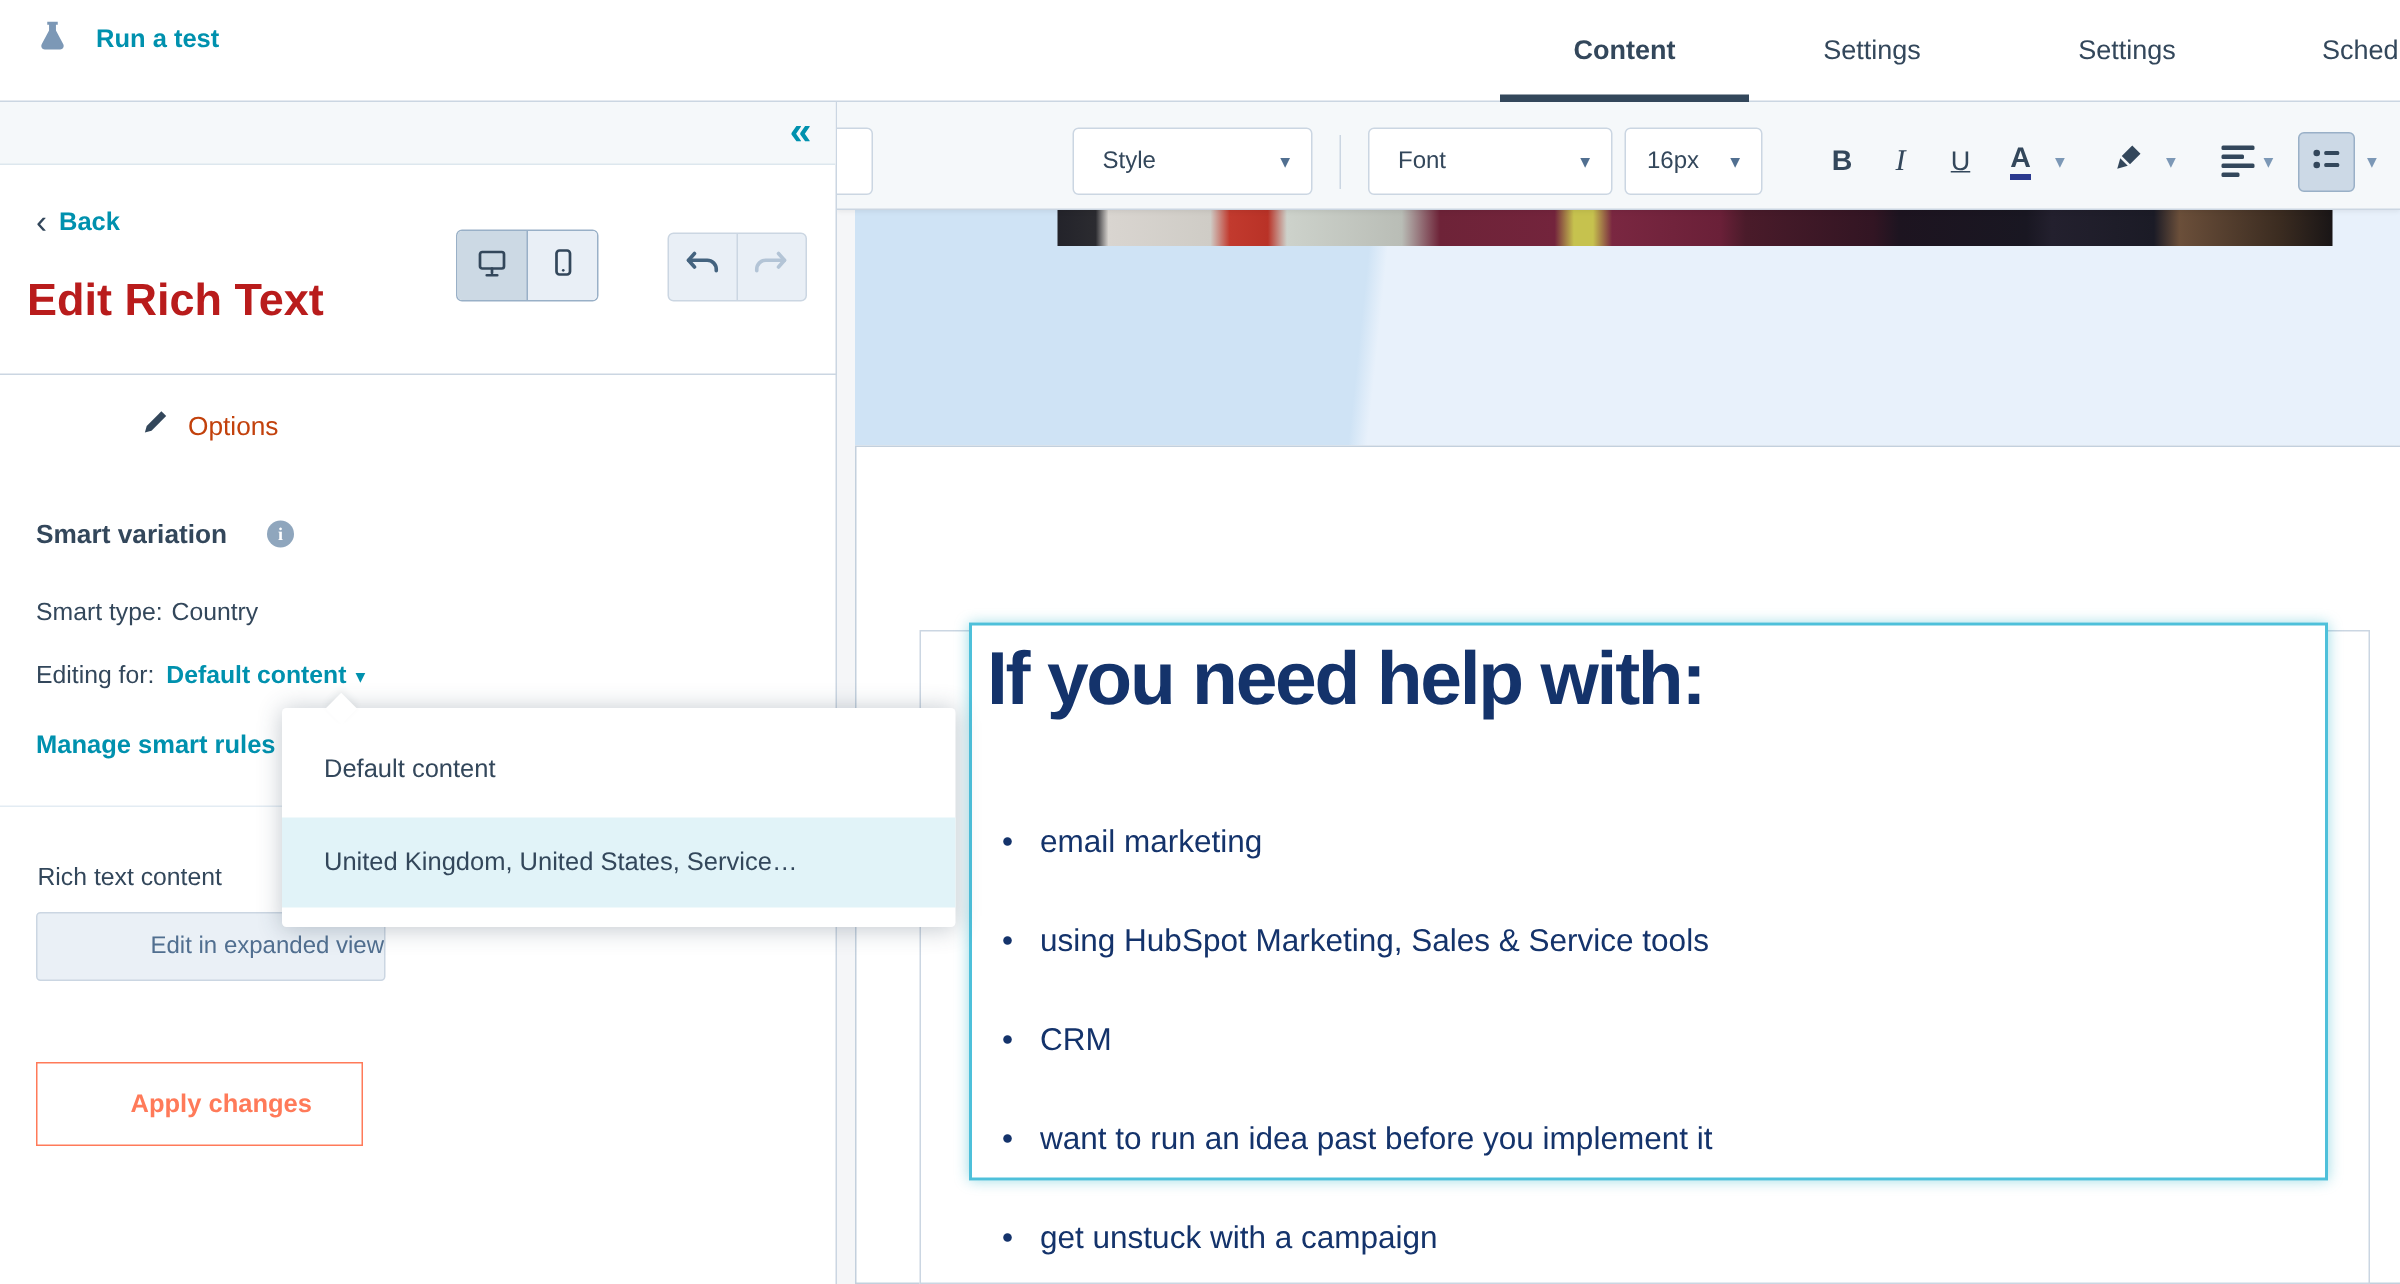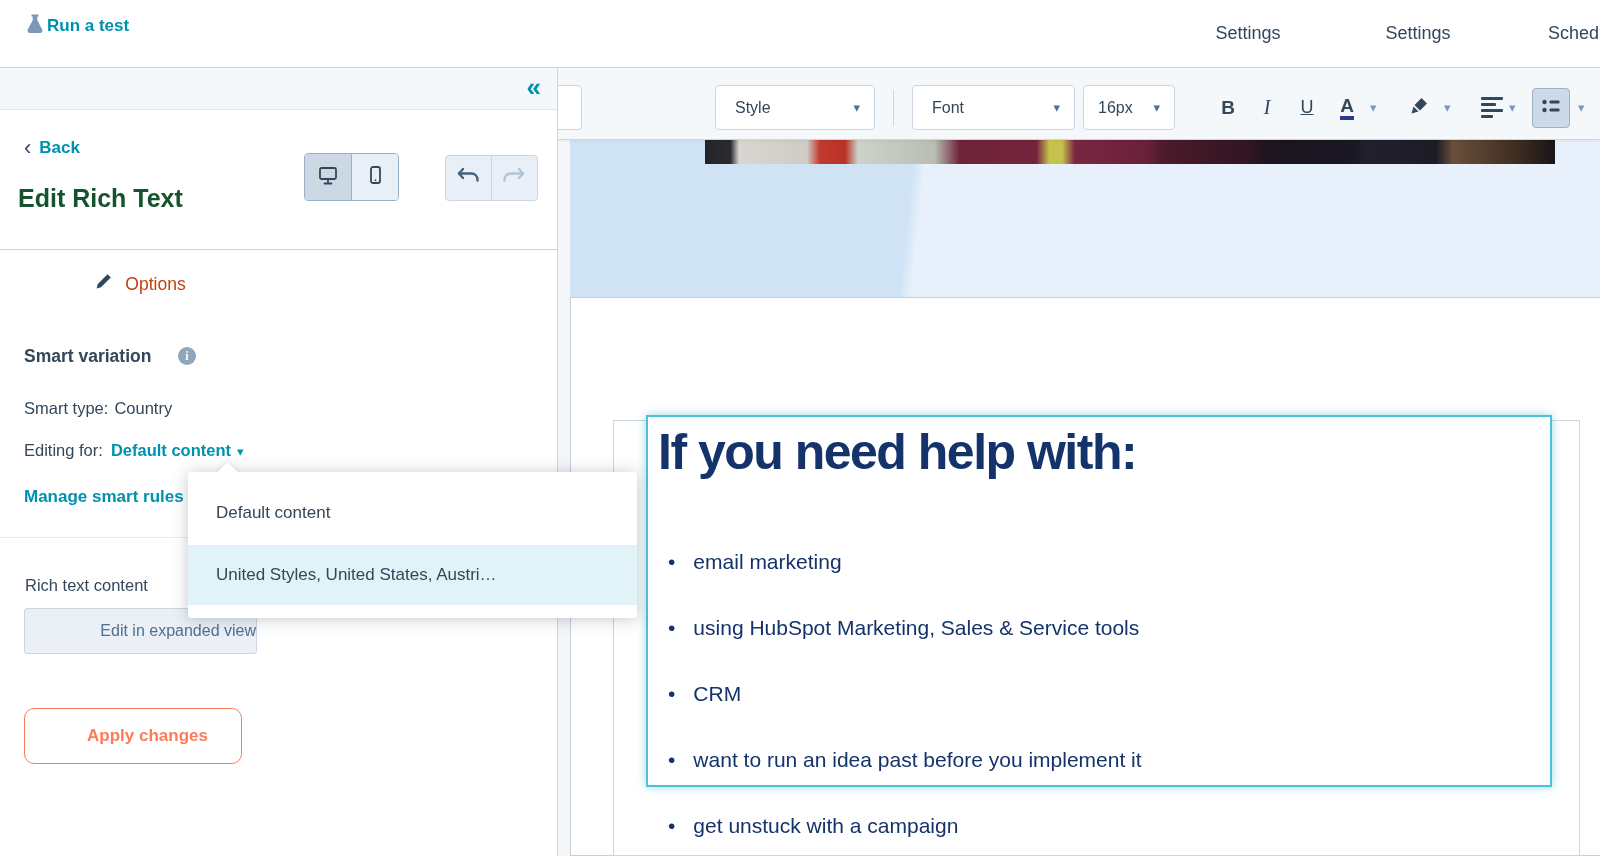--- a/index.html
+++ b/index.html
@@ -3,36 +3,36 @@
 <meta charset="utf-8">
 <style>
   * { box-sizing: border-box; margin: 0; padding: 0; }
   html,body { background:#fff; }
   body { font-family: "Liberation Sans", sans-serif; }
   .stage { position:relative; width:1600px; height:856px; overflow:hidden; background:#fff; }
 
   
   .topbar { position:absolute; left:0; top:0; width:1600px; height:68px; background:#fff;
             border-bottom:1px solid #cbd6e2; z-index:30; }
-  .run-test { position:absolute; left:24px; top:0; height:52px; display:flex; align-items:center; gap:1px; cursor:pointer; }
+  .run-test { position:absolute; left:24px; top:0; height:52px; display:flex; align-items:center; gap:18px; cursor:pointer; }
   .run-test span.lbl { color:#0091ae; font-size:17px; font-weight:700; }
   .top-tab { position:absolute; top:0; height:68px; line-height:66px; text-align:center;
              color:#33475b; font-size:18px; white-space:nowrap; cursor:pointer; }
   .top-tab.active { font-weight:600; border-bottom:5px solid #33475b; }
 
   
   .sidebar { position:absolute; left:0; top:68px; width:558px; height:788px; background:#fff;
              border-right:1px solid #cbd6e2; z-index:10; }
   .collapse-strip { position:absolute; left:0; top:0; width:557px; height:42px; background:#f5f8fa;
                     border-bottom:1px solid #dde7ee; }
   .collapse-ic { position:absolute; right:16px; top:4px; color:#0091ae; font-size:26px; font-weight:700; cursor:pointer; }
   .back-row { position:absolute; left:24px; top:70px; display:flex; align-items:center; gap:8px; cursor:pointer; }
   .back-chev { color:#33475b; font-size:22px; line-height:20px; }
   .back-lbl { color:#0091ae; font-size:17px; font-weight:700; }
-  .panel-title { position:absolute; left:18px; top:116px; color:#14532d; font-size:25px; font-weight:700; }
+  .panel-title { position:absolute; left:18px; top:116px; color:#b91c1c; font-size:30px; font-weight:700; }
 
   .device-group { position:absolute; left:304px; top:85px; width:95px; height:48px; display:flex;
                   border:1px solid #99b0c7; border-radius:4px; overflow:hidden; }
   .device-btn { width:50%; display:flex; align-items:center; justify-content:center; cursor:pointer; }
   .device-btn.active { background:#ccd9e4; border-right:1px solid #99b0c7; }
   .device-btn.idle { background:#e9eff6; }
 
   .undo-group { position:absolute; left:445px; top:87px; width:93px; height:46px; display:flex;
                 border:1px solid #cbd6e2; border-radius:4px; overflow:hidden; background:#e9eff6; }
   .undo-btn { width:50%; display:flex; align-items:center; justify-content:center; cursor:pointer; }
@@ -51,21 +51,21 @@
   .smart-type .val { margin-left:6px; }
   .editing-row { position:absolute; left:24px; top:373px; font-size:16.5px; color:#33475b; cursor:pointer; }
   .editing-row .link { color:#0091ae; font-weight:600; margin-left:8px; }
   .editing-row .caret { color:#0091ae; font-size:13px; margin-left:6px; }
   .manage-link { position:absolute; left:24px; top:419px; color:#0091ae; font-size:17px; font-weight:700; cursor:pointer; white-space:nowrap; }
   .side-divider { position:absolute; left:0; top:469px; width:557px; height:1px; background:#e3ecf3; }
   .rich-label { position:absolute; left:25px; top:508px; color:#33475b; font-size:16.5px; }
   .expand-btn { position:absolute; left:24px; top:540px; width:233px; height:46px; background:#eaf0f6;
                 border:1px solid #cbd6e2; border-radius:3px; color:#516f90; font-size:16px; cursor:pointer;text-align:right; }
   .apply-btn { position:absolute; left:24px; top:640px; width:218px; height:56px; background:#fff;
-               border:1px solid #ff7a59; border-radius:10px; color:#ff7a59; font-size:17px; font-weight:700; cursor:pointer;padding-left:29px; }
+               border:1px solid #ff7a59; border-radius:0; color:#ff7a59; font-size:17px; font-weight:700; cursor:pointer;padding-left:29px; }
 
   
   .popup { position:absolute; left:188px; top:472px; width:449px; height:146px; background:#fff;
            border-radius:3px; box-shadow:0 1px 16px rgba(51,71,91,.3); z-index:50; }
   .popup-arrow { position:absolute; left:32px; top:-7px; width:15px; height:15px; background:#fff; transform:rotate(45deg);
                  box-shadow:-2px -2px 4px rgba(51,71,91,.08); }
   .popup-item { position:absolute; left:0; width:449px; padding-left:28px; color:#33475b; font-size:17px;
                 cursor:pointer; white-space:nowrap; overflow:hidden; }
   .popup-item.r1 { top:16px; height:50px; line-height:50px; }
   .popup-item.r2 { top:73px; height:60px; line-height:60px; background:#e1f3f8; }
@@ -119,20 +119,21 @@
 
   <header class="topbar">
     <div class="run-test">
       <span>
         <svg width="22" height="22" viewBox="0 0 22 22">
           <path d="M7.5 1.5h7v2h-1.2v3.8l4.9 9.2c.8 1.6-.3 3.5-2.1 3.5H5.9c-1.8 0-2.9-1.9-2.1-3.5l4.9-9.2V3.5H7.5z" fill="#7c98b6"></path>
         </svg>
       </span>
       <span class="lbl">Run a test</span>
     </div>
+    <div class="top-tab active" style="left:1000px;width:166px;">Content</div>
     <div class="top-tab" style="left:1192px;width:112px;">Settings</div>
     <div class="top-tab" style="left:1358px;width:120px;">Settings</div>
     <div class="top-tab" style="left:1548px;width:130px;text-align:left;">Schedule</div>
   </header>
 
   <aside class="sidebar">
     <div class="collapse-strip">
       <span class="collapse-ic">«</span>
     </div>
 
@@ -284,16 +285,16 @@
         <li>CRM</li>
         <li>want to run an idea past before you implement it</li>
         <li>get unstuck with a campaign</li>
       </ul>
     </div>
   </main>
 
   <div class="popup">
     <div class="popup-arrow"></div>
     <div class="popup-item r1">Default content</div>
-    <div class="popup-item r2">United Styles, United States, Austri…</div>
+    <div class="popup-item r2">United Kingdom, United States, Service…</div>
   </div>
 
 </div>
 
 </body></html>

